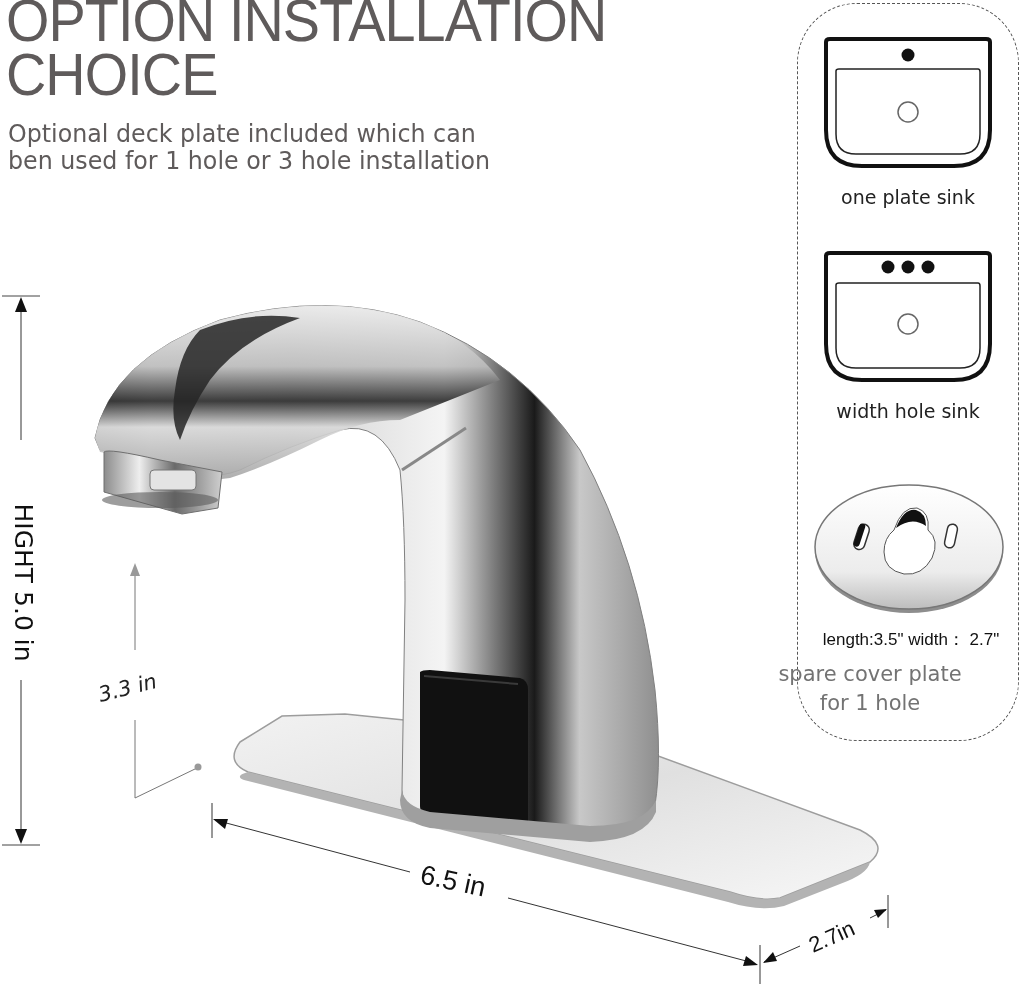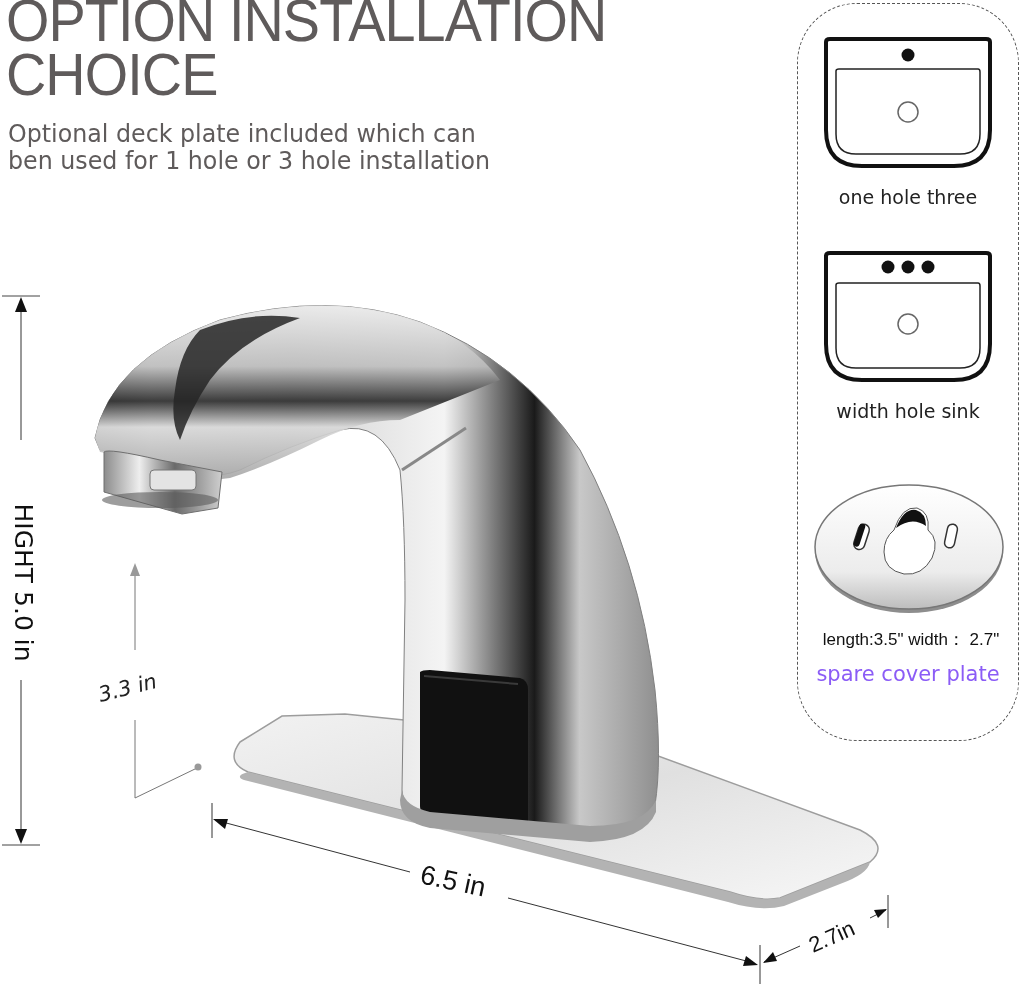--- a/index.html
+++ b/index.html
@@ -30,22 +30,22 @@
   .sink-label {
     width: 222px; text-align: center;
     font-family: "DejaVu Sans", sans-serif; font-size: 19px; color: #222;
   }
   .plate-dims {
     left: 800px; top: 628px; width: 222px; text-align: center;
     font-family: "Liberation Sans", sans-serif; font-size: 17px; color: #111;
     white-space: nowrap;
   }
   .plate-caption {
-    left: 797px; top: 660px; width: 222px; text-align: center;
-    font-family: "DejaVu Sans", sans-serif; font-size: 21px; line-height: 29px; color: #8b5cf6;
+    left: 759px; top: 660px; width: 222px; text-align: center;
+    font-family: "DejaVu Sans", sans-serif; font-size: 21px; line-height: 29px; color: #737373;
   }
   .plate-caption span { display: block; }
 
   .height-label {
     left: -42px; top: 554px; width: 130px;
     transform: rotate(90deg); transform-origin: center center;
     font-family: "DejaVu Sans", sans-serif; font-size: 25px; color: #111;
     text-align: center; white-space: nowrap;
   }
   .spout-label {
@@ -77,21 +77,21 @@
 </p>
 
 <div class="abs options-panel"></div>
 
 <svg class="abs" style="left:822px;top:36px" width="172" height="134" viewBox="0 0 172 134">
   <path d="M4 6 Q4 3 8 3 L164 3 Q168 3 168 6 L168 94 Q168 130 132 130 L40 130 Q4 130 4 94 Z" fill="#fff" stroke="#111" stroke-width="4"></path>
   <path d="M14 35 Q14 33 17 33 L156 33 Q158 33 158 36 L158 98 Q158 118 138 118 L34 118 Q14 118 14 98 Z" fill="#fff" stroke="#222" stroke-width="1.5"></path>
   <circle cx="86" cy="19" r="6.5" fill="#111"></circle>
   <circle cx="86" cy="76" r="10" fill="#fff" stroke="#666" stroke-width="1.5"></circle>
 </svg>
-<div class="abs sink-label" style="left:797px;top:186px">one hole three</div>
+<div class="abs sink-label" style="left:797px;top:186px">one plate sink</div>
 
 <svg class="abs" style="left:822px;top:250px" width="172" height="134" viewBox="0 0 172 134">
   <path d="M4 6 Q4 3 8 3 L164 3 Q168 3 168 6 L168 94 Q168 130 132 130 L40 130 Q4 130 4 94 Z" fill="#fff" stroke="#111" stroke-width="4"></path>
   <path d="M14 35 Q14 33 17 33 L156 33 Q158 33 158 36 L158 98 Q158 118 138 118 L34 118 Q14 118 14 98 Z" fill="#fff" stroke="#222" stroke-width="1.5"></path>
   <circle cx="66" cy="17" r="6.5" fill="#111"></circle>
   <circle cx="86" cy="17" r="6.5" fill="#111"></circle>
   <circle cx="106" cy="17" r="6.5" fill="#111"></circle>
   <circle cx="86" cy="74" r="10" fill="#fff" stroke="#666" stroke-width="1.5"></circle>
 </svg>
 <div class="abs sink-label" style="left:797px;top:400px">width hole sink</div>
@@ -108,20 +108,21 @@
   <ellipse cx="97" cy="69" rx="94" ry="62" fill="url(#plateg)" stroke="#777" stroke-width="1.5"></ellipse>
   <path d="M82 52 Q90 28 105 30 Q118 34 116 52 Q128 62 120 80 Q110 98 92 96 Q72 92 72 74 Q72 60 82 52 Z" fill="#fff" stroke="#555" stroke-width="1"></path>
   <path d="M84 50 Q92 30 104 32 Q114 35 114 48 Q100 38 84 50 Z" fill="#111"></path>
   <rect x="44" y="46" width="11" height="26" rx="5.5" transform="rotate(18 50 59)" fill="#fff" stroke="#333" stroke-width="1.5"></rect>
   <rect x="44" y="46" width="6" height="24" rx="3" transform="rotate(18 50 59)" fill="#111"></rect>
   <rect x="134" y="46" width="10" height="24" rx="5" transform="rotate(12 139 58)" fill="#fff" stroke="#333" stroke-width="1.5"></rect>
 </svg>
 <div class="abs plate-dims">length:3.5" width： 2.7"</div>
 <div class="abs plate-caption">
   <span>spare cover plate</span>
+  <span>for 1 hole</span>
 </div>
 
 <svg class="abs" style="left:0;top:0" width="1024" height="984" viewBox="0 0 1024 984">
 
   <line x1="2" y1="296" x2="40" y2="296" stroke="#444" stroke-width="1"></line>
   <line x1="2" y1="845" x2="40" y2="845" stroke="#444" stroke-width="1"></line>
   <line x1="21" y1="300" x2="21" y2="440" stroke="#333" stroke-width="1"></line>
   <line x1="21" y1="680" x2="21" y2="840" stroke="#333" stroke-width="1"></line>
   <polygon points="21,297 15,312 27,312" fill="#111"></polygon>
   <polygon points="21,844 15,829 27,829" fill="#111"></polygon>

